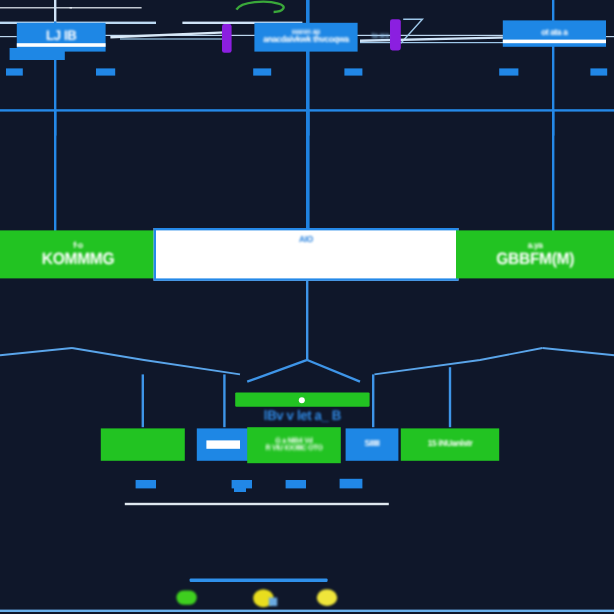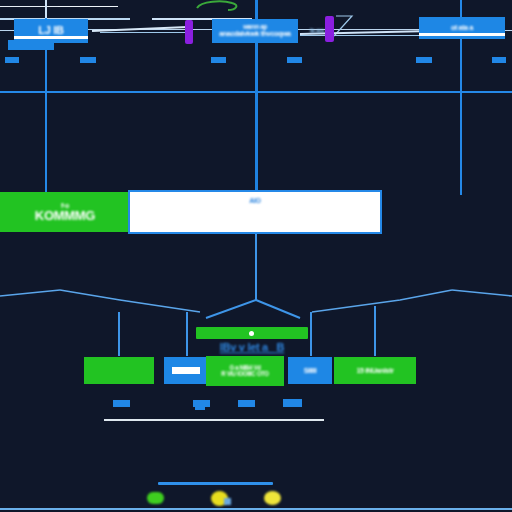--- a/index.html
+++ b/index.html
@@ -217,27 +217,31 @@
 
   <div class="box box-green" style="left:0; top:192px; width:130px; height:40px;">
     <span class="t t-sm">f·o</span>
     <span class="t t-lg">KOMMMG</span>
   </div>
 
   <div class="box box-white" style="left:128px; top:190px; width:254px; height:44px; justify-content:flex-start; padding-top:5px;">
     <span class="t t-sm" style="color:#2f86df;">AIO</span>
   </div>
 
+  <div class="box box-green" style="left:380px; top:192px; width:132px; height:40px;">
+    <span class="t t-sm">a.ya</span>
+    <span class="t t-lg">GBBFM(M)</span>
+  </div>
 
   <div class="abs" style="left:196px; top:327px; width:112px; height:12px; background:#22c322; border-radius:1px;">
     <div class="abs" style="left:53px; top:4px; width:5px; height:5px; border-radius:50%; background:#ffffff;"></div>
   </div>
 
   <div class="abs" style="left:190px; top:341px; width:124px; text-align:center; color:#2f86df;">
-    <span class="t" style="font-size:11px;font-weight:700;text-decoration:underline;">lBv v let  a_ B</span>
+    <span class="t" style="font-size:11px;font-weight:700;">lBv v let  a_ B</span>
   </div>
 
   <div class="connector v" style="left:118px; top:312px; height:44px;"></div>
   <div class="connector v" style="left:186px; top:312px; height:44px;"></div>
   <div class="connector v" style="left:310px; top:312px; height:44px;"></div>
   <div class="connector v" style="left:374px; top:306px; height:50px;"></div>
 
   <div class="box box-green" style="left:84px; top:357px; width:70px; height:27px;">
     <span class="t t-sm"></span>
   </div>

